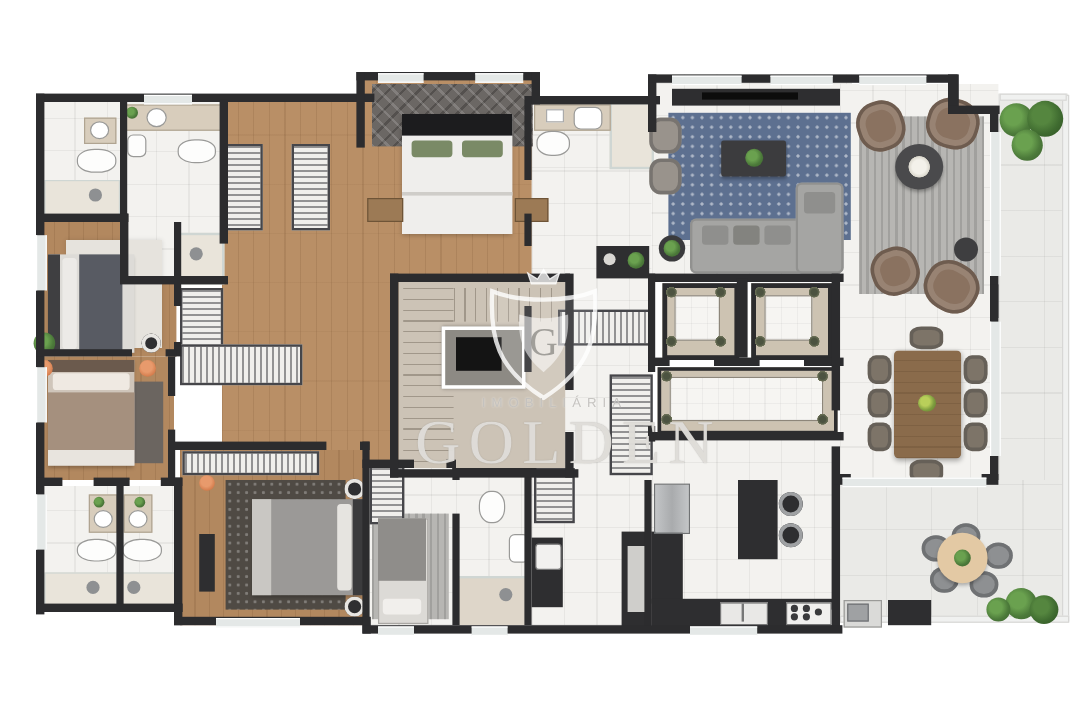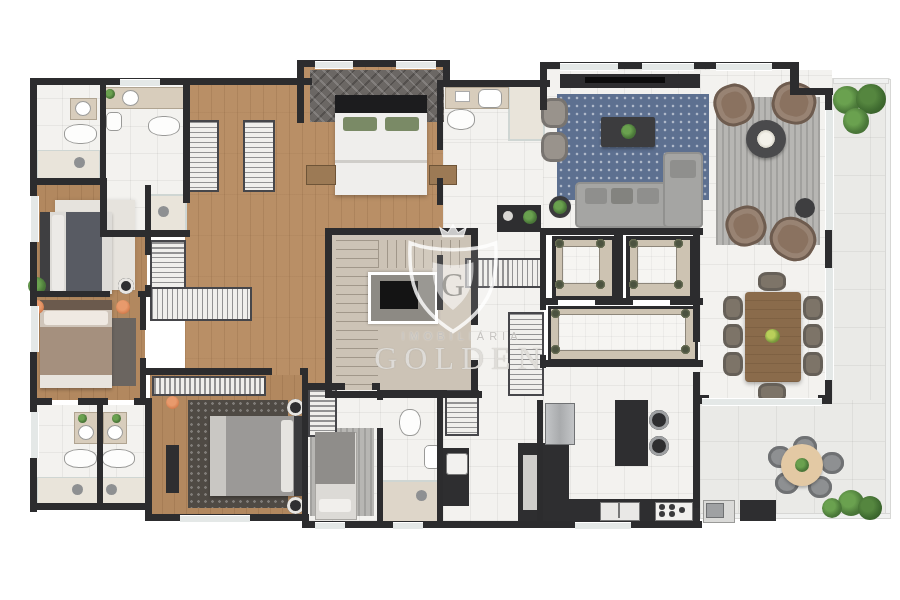--- a/index.html
+++ b/index.html
@@ -54,21 +54,21 @@
   .pot{border-radius:50%;background:radial-gradient(circle at 45% 40%, #e89a6c 0 40%, #cf7444 80%);z-index:26;}
   .wc{background:#fdfdfc;border:1px solid #9a9a98;border-radius:45%;z-index:25;}
   .sink{background:#ffffff;border:1px solid #9a9a98;border-radius:4px;z-index:25;}
   .van{background:#d8cdbc;border:1px solid #b0a491;z-index:24;}
   .shower{background:#e9e4da;border:1px solid #cfd6d3;z-index:9;}
   .orn{background:radial-gradient(circle,#4c5340 0 40%,#6d7258 70%,transparent 72%);z-index:26;}
   
   .wm{z-index:60;pointer-events:none;}
   .wm-top{font-family:"Liberation Sans",sans-serif;font-size:11px;letter-spacing:5px;
           color:rgba(195,193,190,0.95);text-align:center;text-shadow:0 0 2px rgba(255,255,255,0.6);}
-  .wm-name{font-family:"Liberation Serif",serif;font-size:32px;letter-spacing:7px;
+  .wm-name{font-family:"Liberation Serif",serif;font-size:52px;letter-spacing:7px;
           color:rgba(224,222,218,0.95);text-align:center;text-shadow:0 0 1px rgba(120,118,114,0.45);}
 </style>
 </head>
 <body>
 
 <div class="stage">
 
   <div class="abs wood" style="left:300px;top:63px;width:144px;height:140px;"></div>
   <div class="abs wood" style="left:185px;top:83px;width:259px;height:317px;"></div>
   <div class="abs wood2" style="left:33px;top:185px;width:114px;height:112px;"></div>

